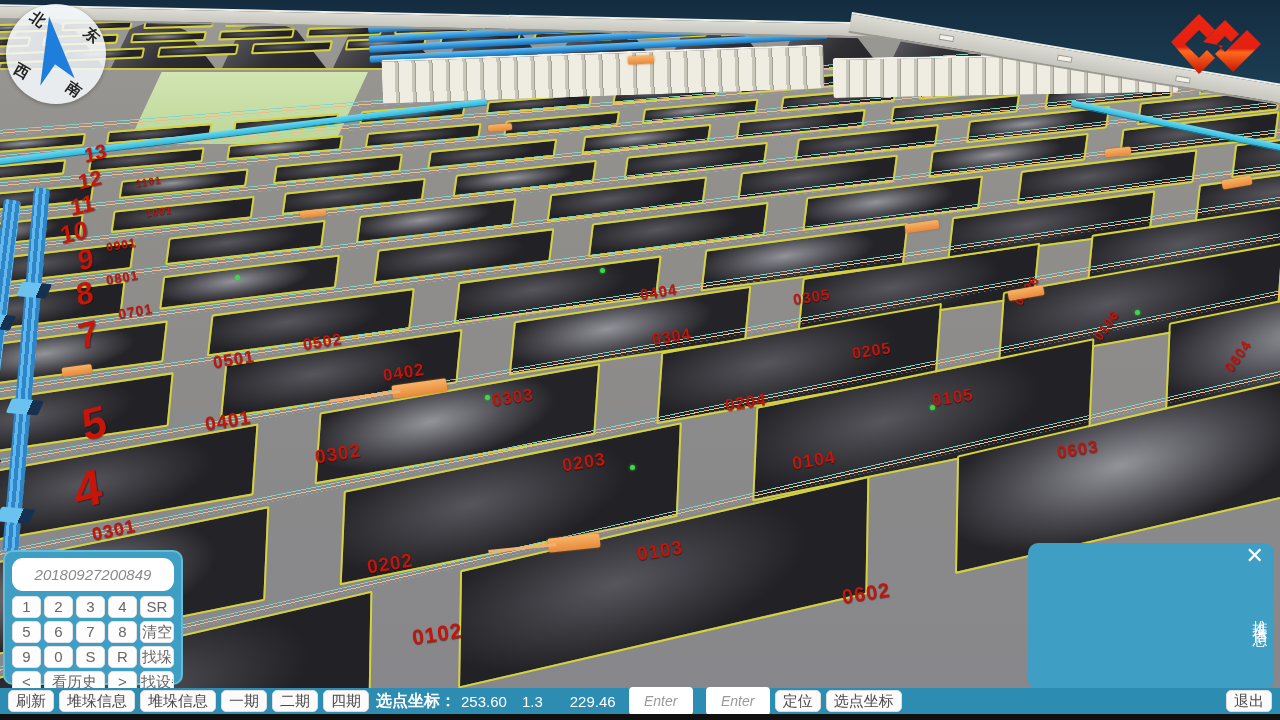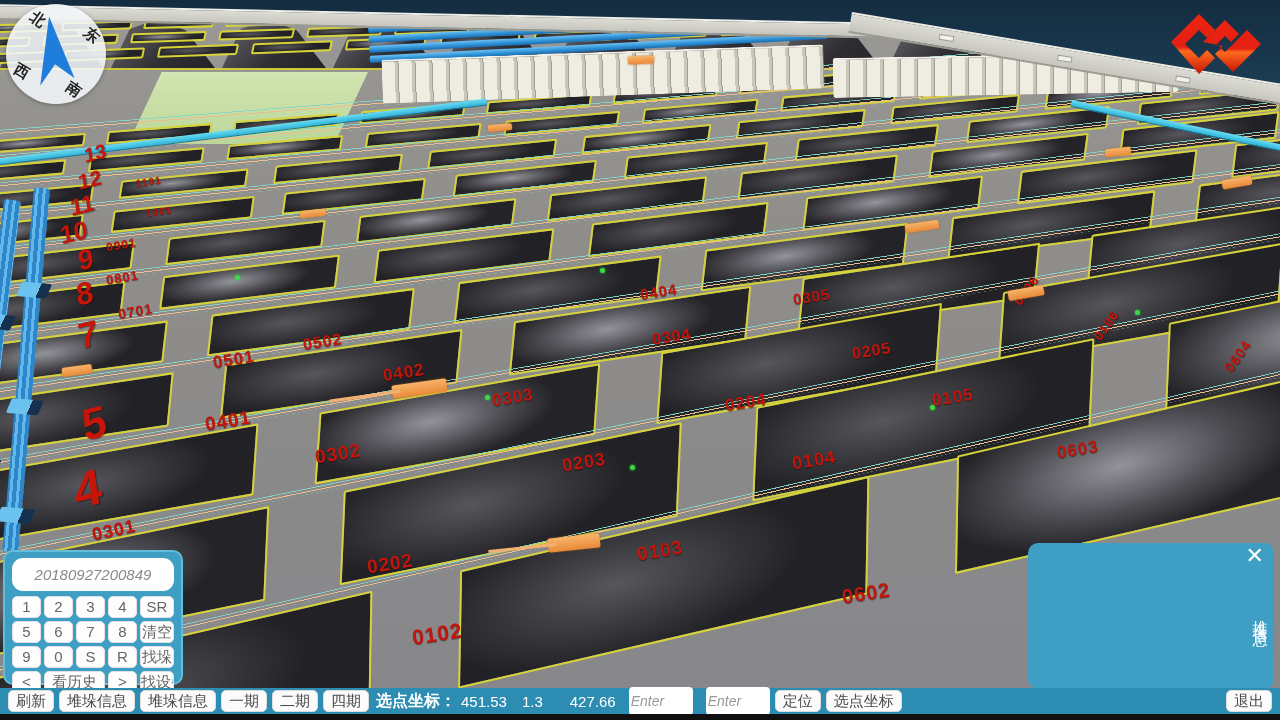--- a/index.html
+++ b/index.html
@@ -44,21 +44,21 @@
   .infop{left:1028px;top:543px;width:246px;height:146px;padding:10px 26px 8px 10px;}
   .infop .close{position:absolute;right:10px;top:2px;color:#fff;font-size:22px;font-weight:bold;cursor:pointer;line-height:1;}
   .infop .side{position:absolute;right:5px;top:50%;transform:translateY(-50%);writing-mode:vertical-rl;color:#fff;font-size:15px;letter-spacing:4px;}
   .igrid{display:grid;grid-template-columns:1fr 1fr 1fr;row-gap:9px;margin-top:4px;}
   .igrid div{color:#fff;text-align:center;font-size:17px;white-space:nowrap;}
   .igrid .hd{font-weight:bold;}
   .toolbar{position:absolute;left:0;top:688px;width:1280px;height:26px;background:#2d8cb2;display:flex;align-items:center;gap:5px;padding:0 8px;}
   .tbtn{background:#fbfbfb;border:1px solid #ddd;border-radius:5px;color:#4a4a4a;font-size:15px;line-height:18px;padding:1px 7px;white-space:nowrap;cursor:pointer;}
   .tlabel{color:#fff;font-size:16px;font-weight:bold;white-space:nowrap;margin-left:2px;}
   .tcoord{color:#fff;font-size:15px;white-space:nowrap;}
-  .enter{width:64px;height:28px;border:none;border-radius:4px;background:#fff;text-align:left;font-size:14px;color:#333;}
+  .enter{width:64px;height:28px;border:none;border-radius:4px;background:#fff;text-align:center;font-size:14px;color:#333;}
   .enter::placeholder{font-style:italic;color:#9a9a9a;}
   .exit{margin-left:auto;}
   .bottom-strip{position:absolute;left:0;top:714px;width:1280px;height:6px;background:#101010;}
 </style>
 </head>
 <body>
 
 <div id="app">
 
   <div class="sky"></div>
@@ -373,23 +373,23 @@
   </div>
 
   <div class="toolbar">
     <button class="tbtn">刷新</button>
     <button class="tbtn">堆垛信息</button>
     <button class="tbtn">堆垛信息</button>
     <button class="tbtn">一期</button>
     <button class="tbtn">二期</button>
     <button class="tbtn">四期</button>
     <span class="tlabel">选点坐标：</span>
-    <span class="tcoord">451.53</span>
+    <span class="tcoord">253.60</span>
     <span class="tcoord" style="margin-left:10px">1.3</span>
-    <span class="tcoord" style="margin-left:22px;margin-right:8px">427.66</span>
+    <span class="tcoord" style="margin-left:22px;margin-right:8px">229.46</span>
     <input class="enter" placeholder="Enter" style="">
     <input class="enter" style="margin-left: 8px;" placeholder="Enter">
     <button class="tbtn">定位</button>
     <button class="tbtn">选点坐标</button>
     <button class="tbtn exit">退出</button>
   </div>
   <div class="bottom-strip"></div>
 </div>
 
 </body></html>

